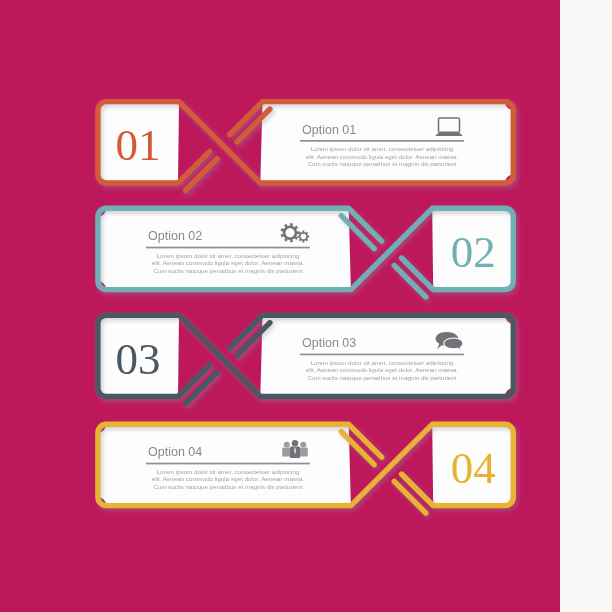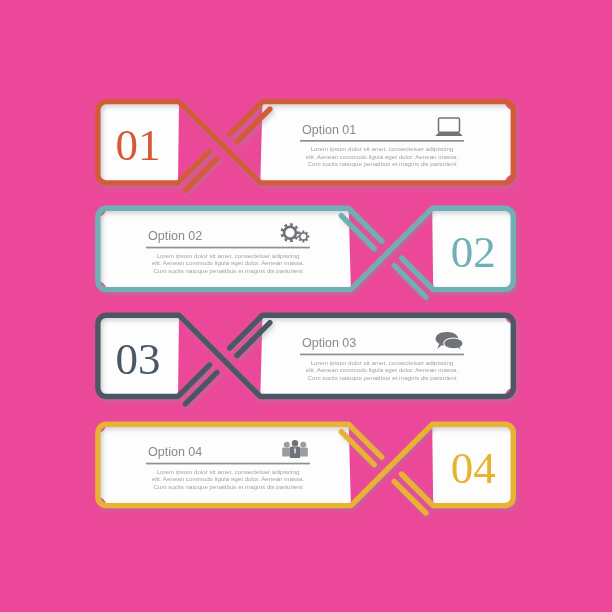--- a/index.html
+++ b/index.html
@@ -1,19 +1,19 @@
 <!DOCTYPE html>
 <html><head>
 <meta charset="utf-8">
 <title>Infographic</title>
 <style>
   html,body{margin:0;padding:0;}
   body{width:612px;height:612px;background:#f8f8f6;overflow:hidden;
        font-family:"Liberation Sans",sans-serif;-webkit-font-smoothing:antialiased;}
-  #stage{position:relative;width:612px;height:612px;background:#ec4899;}
+  #stage{position:relative;width:560px;height:612px;background:#be185d;}
   svg#art{position:absolute;left:0;top:0;width:612px;height:612px;display:block;}
   .num{font-family:"Liberation Serif",serif;font-size:45px;}
   .opt-title{font-family:"Liberation Sans",sans-serif;font-size:12.5px;fill:#8a8a8a;}
   .body-txt{font-family:"Liberation Sans",sans-serif;font-size:6.2px;fill:#a3a3a3;}
 </style>
 </head>
 <body>
 
 <div id="stage">
   <svg id="art" viewBox="0 0 612 612" xmlns="http://www.w3.org/2000/svg">

